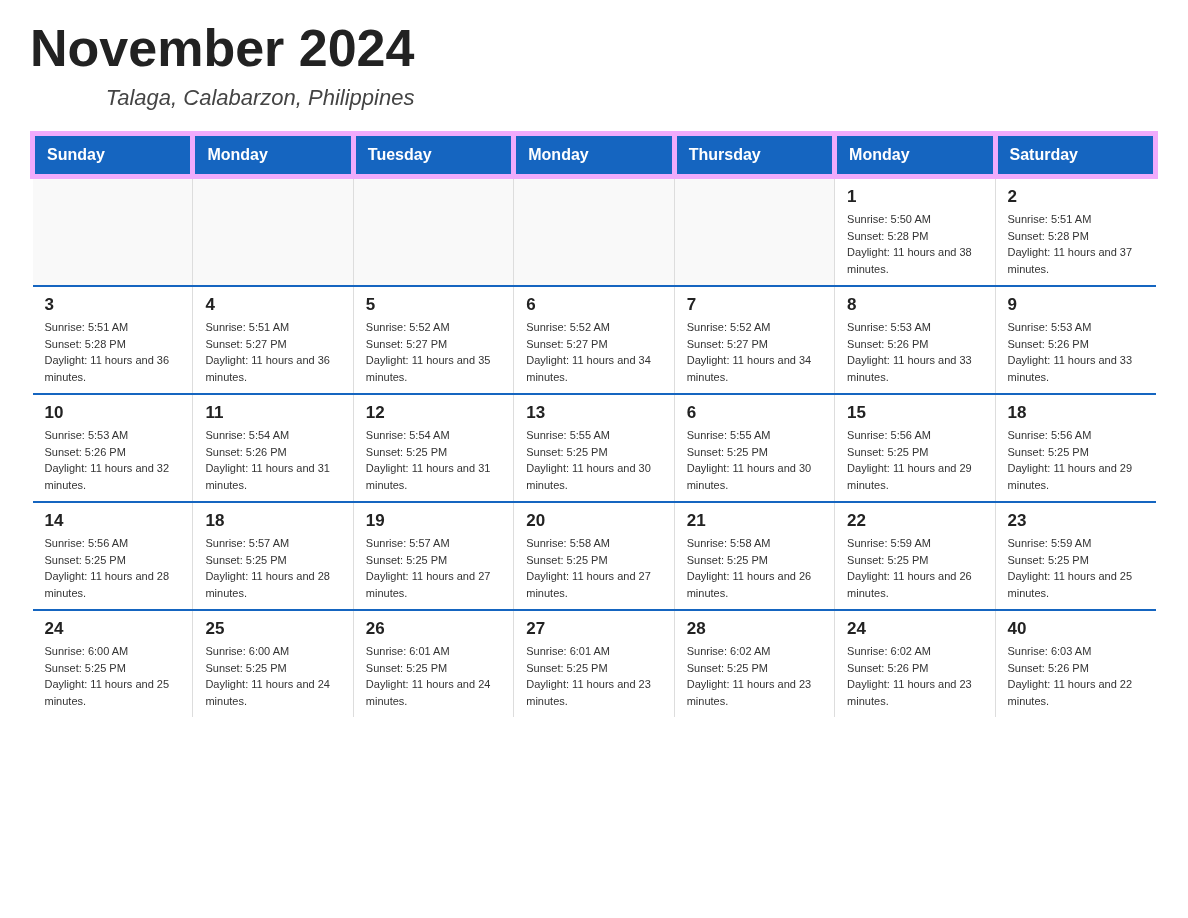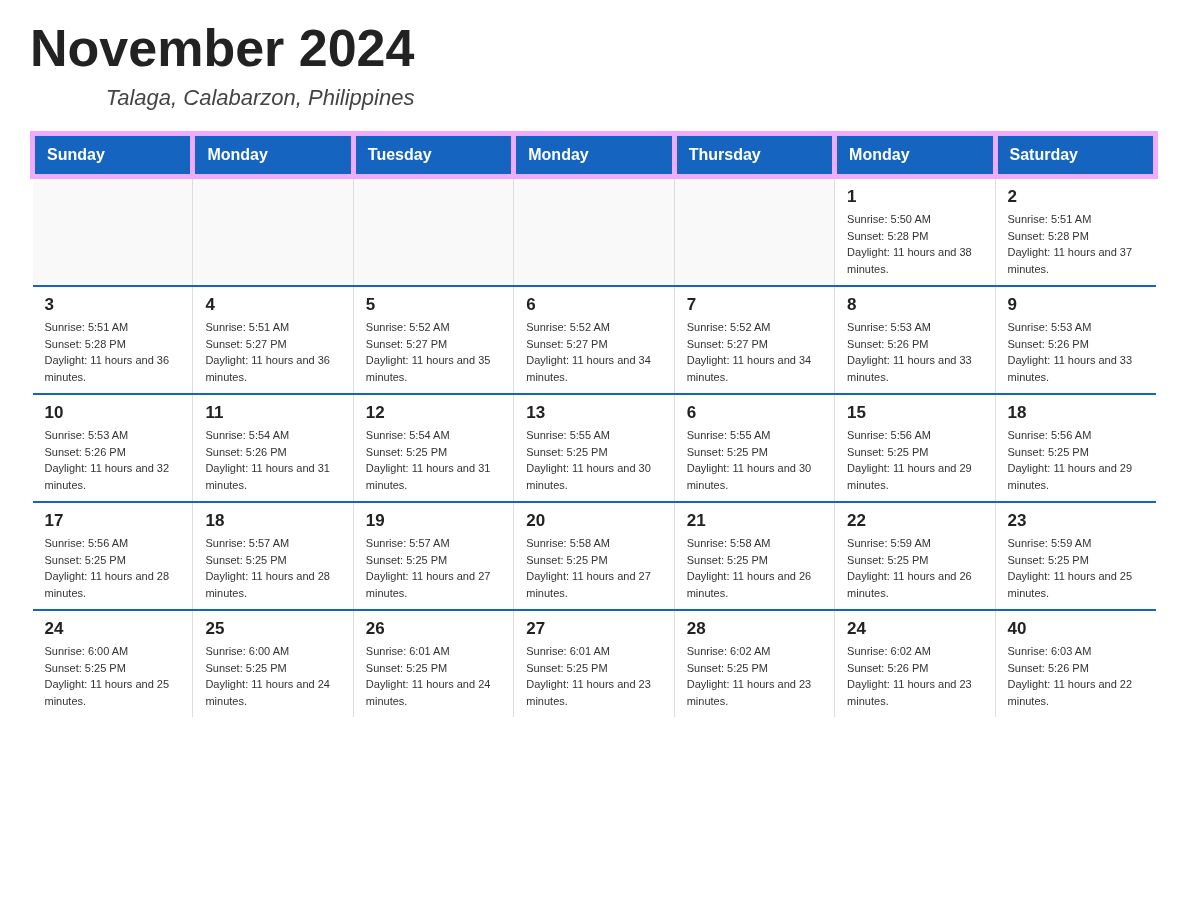--- a/index.html
+++ b/index.html
@@ -196,21 +196,21 @@
           <div class="day-num">15</div>
           <div class="day-info">Sunrise: 5:56 AM<br>Sunset: 5:25 PM<br>Daylight: 11 hours and 29 minutes.</div>
         </td>
         <td>
           <div class="day-num">18</div>
           <div class="day-info">Sunrise: 5:56 AM<br>Sunset: 5:25 PM<br>Daylight: 11 hours and 29 minutes.</div>
         </td>
       </tr>
       <tr>
         <td>
-          <div class="day-num">17</div>
+          <div class="day-num">14</div>
           <div class="day-info">Sunrise: 5:56 AM<br>Sunset: 5:25 PM<br>Daylight: 11 hours and 28 minutes.</div>
         </td>
         <td>
           <div class="day-num">18</div>
           <div class="day-info">Sunrise: 5:57 AM<br>Sunset: 5:25 PM<br>Daylight: 11 hours and 28 minutes.</div>
         </td>
         <td>
           <div class="day-num">19</div>
           <div class="day-info">Sunrise: 5:57 AM<br>Sunset: 5:25 PM<br>Daylight: 11 hours and 27 minutes.</div>
         </td>

